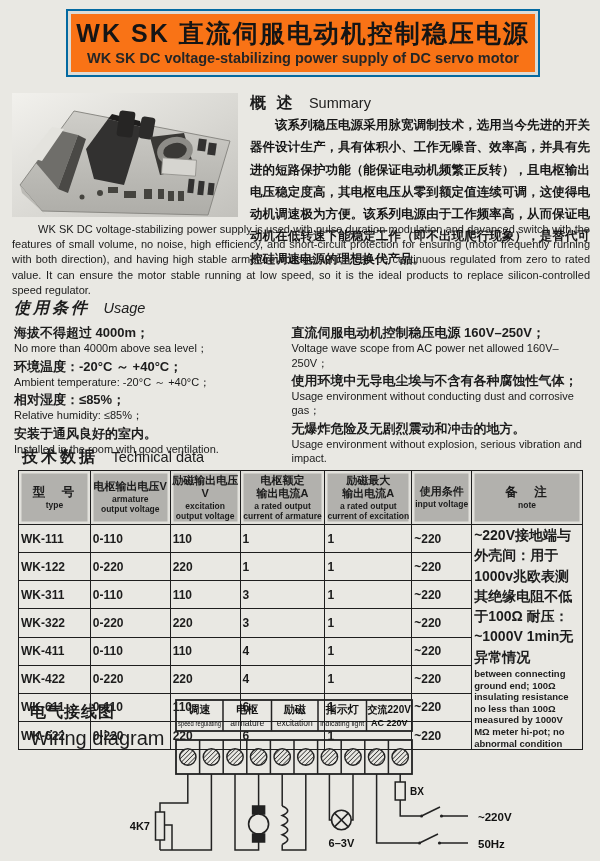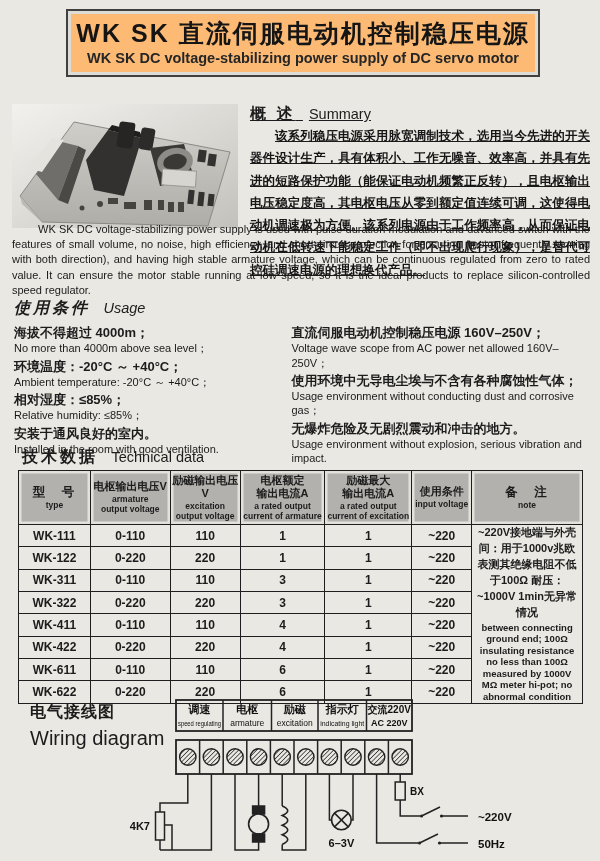--- a/index.html
+++ b/index.html
@@ -10,30 +10,30 @@
     font-family:"Liberation Sans", sans-serif;
     color:#1c1c1c;
     overflow:hidden;
     position:relative;
   }
   .page { width:600px; height:861px; position:relative; }
 
   
   .title-box {
     position:absolute; left:66px; top:9px; width:474px; height:68px;
-    background:#fdba74;
-    border:2px solid #404040;
+    background:#f97316;
+    border:2px solid #0369a1;
     box-shadow:inset 0 0 0 3px #dddcd6;
     display:flex; flex-direction:column; justify-content:center; align-items:center;
   }
   .title-cn { font-size:25px; font-weight:bold; letter-spacing:2px; color:#151515; line-height:1.1; }
   .title-en { font-size:14.5px; font-weight:bold; color:#262626; margin-top:3px; letter-spacing:0; }
 
   
-  .top-row { position:absolute; left:12px; top:104px; width:578px; display:flex;text-decoration:underline; }
+  .top-row { position:absolute; left:12px; top:93px; width:578px; display:flex; }
   .photo-wrap { width:226px; height:124px; flex:0 0 auto; }
   .summary { flex:1; padding-left:12px; }
   .sec-head { font-size:16px; font-weight:bold; letter-spacing:3px; }
   .sec-head .en { font-size:14.5px; font-weight:normal; letter-spacing:0; margin-left:6px; }
   .summary-cn {
     font-size:12.5px; font-weight:bold; line-height:1.78;
     text-indent:2em; text-align:justify; color:#161616;
   }
 
   
@@ -61,23 +61,23 @@
   table.tech th, table.tech td { border:1.6px solid #1e1e1e; }
   table.tech th {
     background:#b2b1ad;
     box-shadow:inset 0 0 0 2.5px #e2e1dc;
     font-size:11px; font-weight:bold; line-height:1.18;
     padding:3px 1px; vertical-align:middle;
   }
   th .h-cn { white-space:pre-line; font-size:11px; }
   th .h-cn.big { font-size:12.5px; letter-spacing:2px; }
   th .h-en { font-size:8.5px; font-weight:bold; white-space:pre-line; margin-top:1px; }
-  table.tech td { font-size:12px; font-weight:bold; text-align:center; height:19.5px; padding:0 2px;margin-top:42px; }
+  table.tech td { font-size:12px; font-weight:bold; text-align:left; height:19.5px; padding:0 2px;margin-top:42px; }
   td.note-cell { vertical-align:top; text-align:left; padding:3px 4px; }
-  .note-cn { font-size:11px; font-weight:bold; line-height:1.45; }
+  .note-cn { font-size:14px; font-weight:bold; line-height:1.45; }
   .note-en { font-size:9.5px; font-weight:bold; line-height:1.22; margin-top:1px; }
 
   
   .wiring { position:absolute; left:0; top:694px; width:600px; height:167px; }
   .wiring-head { position:absolute; left:30px; top:8px; }
   .wiring-head .cn { font-size:16px; font-weight:bold; letter-spacing:1px; }
   .wiring-head .en { font-size:20px; margin-top:4px; font-weight:500; }
   .wiring svg { position:absolute; left:0; top:0; }
 </style>
 </head>

